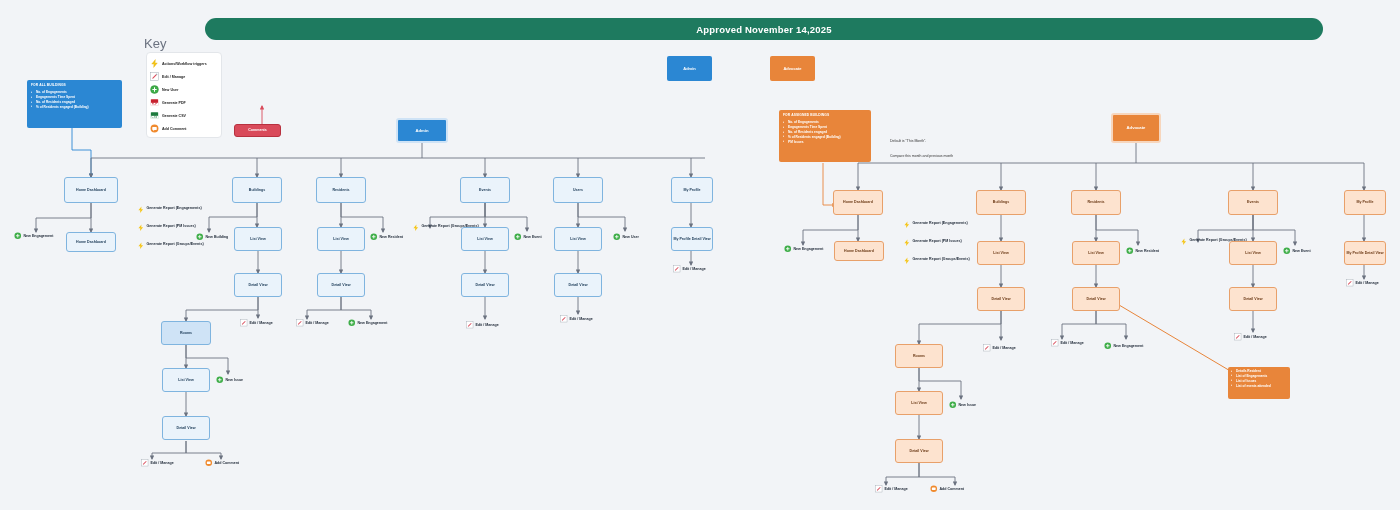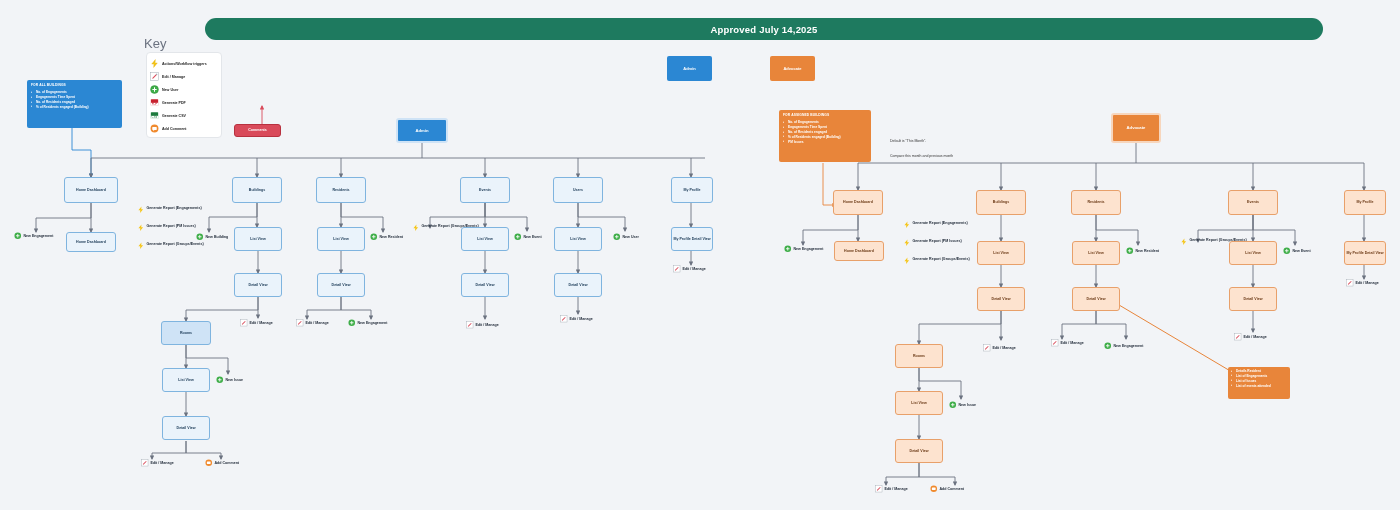--- a/index.html
+++ b/index.html
@@ -180,21 +180,21 @@
       <path d="M1253,215 L1253,230 L1198,230 L1198,242" marker-end="url(#ah)"></path>
       <path d="M1253,215 L1253,230 L1295,230 L1295,245" marker-end="url(#ah)"></path>
       <path d="M1253,265 L1253,287" marker-end="url(#ah)"></path>
       <path d="M1253,311 L1253,332" marker-end="url(#ah)"></path>
 
       <path d="M1364,215 L1364,241" marker-end="url(#ah)"></path>
       <path d="M1364,265 L1364,279" marker-end="url(#ah)"></path>
     </g>
   </svg>
 
-  <div class="banner">Approved July 14,2025</div>
+  <div class="banner">Approved November 14,2025</div>
 
   <div class="key-title">Key</div>
   <div class="key-box">
     <div class="key-row">
       <span class="ic">
         <svg viewBox="0 0 16 16">
             <path d="M9.5 1 3 9h4l-.5 6L13 7H9z" fill="#f5c518" stroke="#e0ad00" stroke-width=".6"></path>
           </svg>
       </span>
       <span class="key-label">Actions/Workflow triggers</span>

